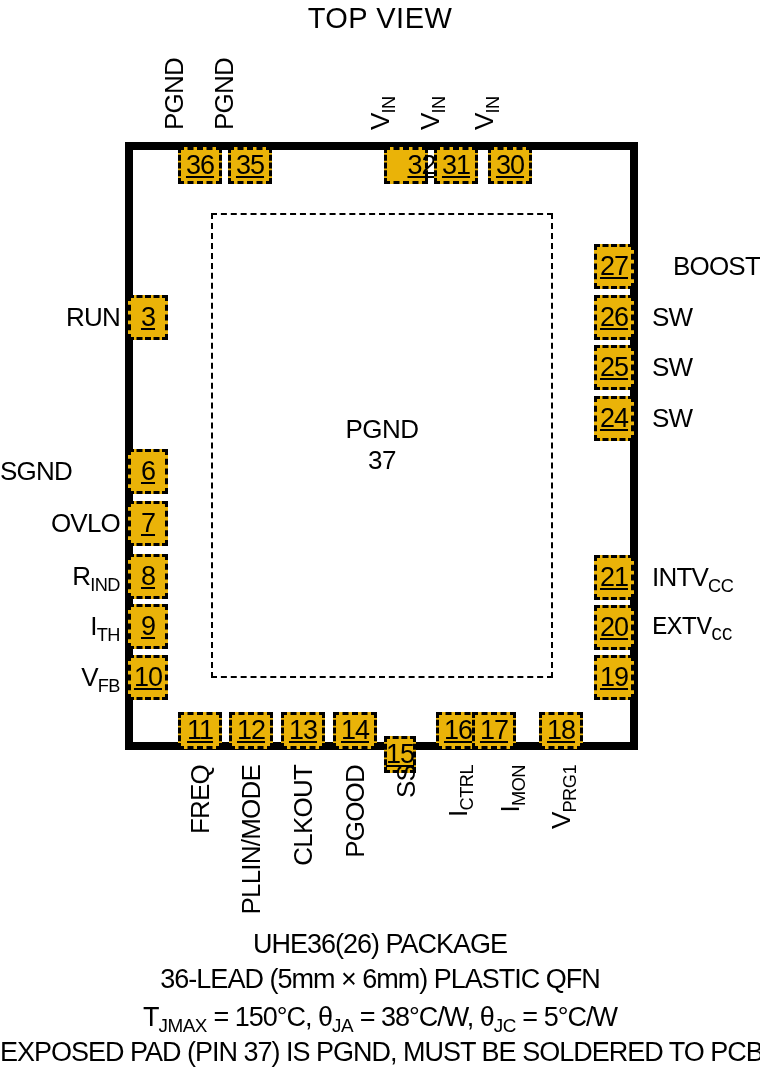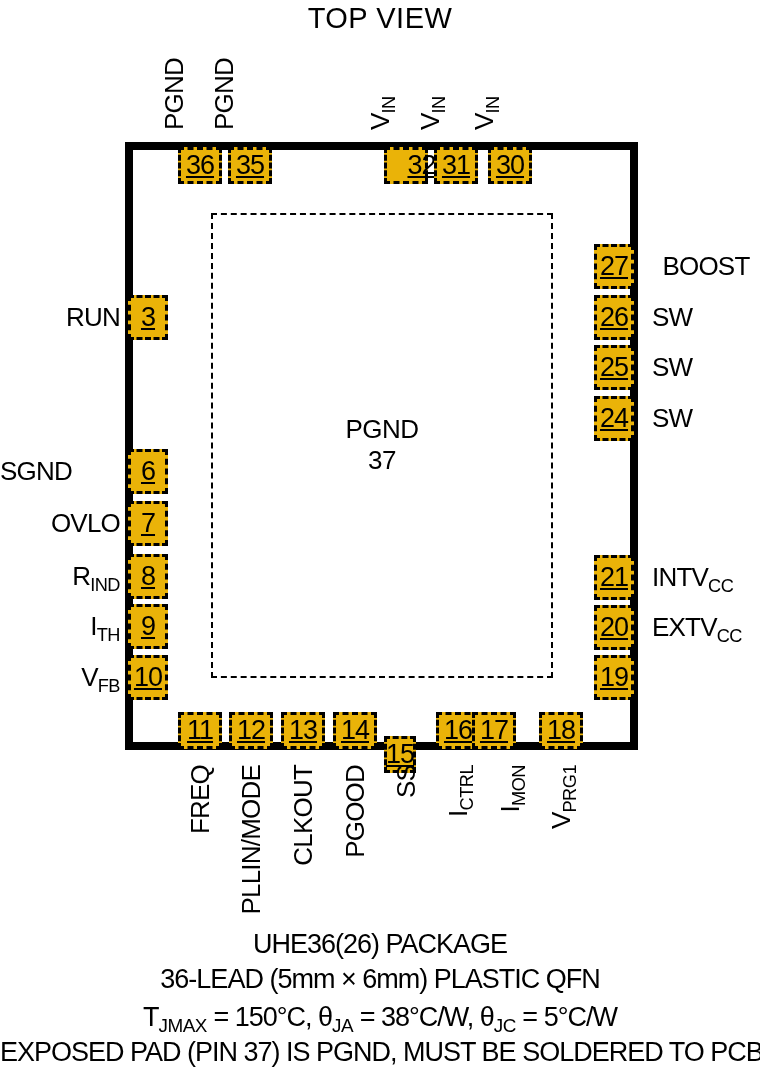--- a/index.html
+++ b/index.html
@@ -102,41 +102,41 @@
       <span class="pin-num">9</span>
     </div>
     <div class="side-label" style="left: 0px; width: 120px; top: 610px; text-align: right;">I<sub>TH</sub></div>
     <div class="pin-box" style="left: 128px; top: 654.5px; width: 40px; height: 45px;">
       <span class="pin-num">10</span>
     </div>
     <div class="side-label" style="left: 0px; width: 120px; top: 661px; text-align: right;">V<sub>FB</sub></div>
     <div class="pin-box" style="left: 594px; top: 243.5px; width: 40px; height: 45px;">
       <span class="pin-num">27</span>
     </div>
-    <div class="side-label" style="left: 652px; width: 108px; top: 250px; text-align: center;">BOOST</div>
+    <div class="side-label" style="left: 652px; width: 108px; top: 250px; text-align: right;">BOOST</div>
     <div class="pin-box" style="left: 594px; top: 294.5px; width: 40px; height: 45px;">
       <span class="pin-num">26</span>
     </div>
     <div class="side-label" style="left: 652px; width: 108px; top: 301px; text-align: left;">SW</div>
     <div class="pin-box" style="left: 594px; top: 344.5px; width: 40px; height: 45px;">
       <span class="pin-num">25</span>
     </div>
     <div class="side-label" style="left: 652px; width: 108px; top: 351px; text-align: left;">SW</div>
     <div class="pin-box" style="left: 594px; top: 395.5px; width: 40px; height: 45px;">
       <span class="pin-num">24</span>
     </div>
     <div class="side-label" style="left: 652px; width: 108px; top: 402px; text-align: left;">SW</div>
     <div class="pin-box" style="left: 594px; top: 554.5px; width: 40px; height: 45px;">
       <span class="pin-num">21</span>
     </div>
     <div class="side-label" style="left: 652px; width: 108px; top: 561px; text-align: left;">INTV<sub>CC</sub></div>
     <div class="pin-box" style="left: 594px; top: 604.5px; width: 40px; height: 45px;">
       <span class="pin-num">20</span>
     </div>
-    <div class="side-label" style="left: 652px; width: 108px; top: 611px; text-align: left;">EXTV<sub>CC</sub></div>
+    <div class="side-label" style="left: 652px; width: 108px; top: 611px; text-align: left; font-family: Liberation Mono, monospace;">EXTV<sub>CC</sub></div>
     <div class="pin-box" style="left: 594px; top: 654.5px; width: 40px; height: 45px;">
       <span class="pin-num">19</span>
     </div>
     <div class="pin-box" style="left: 178px; top: 712px; width: 44px; height: 37px;">
       <span class="pin-num">11</span>
     </div>
     <div class="vlabel vlabel-bottom" style="left: -33px; top: 765px;">FREQ</div>
     <div class="pin-box" style="left: 229px; top: 712px; width: 44px; height: 37px;">
       <span class="pin-num">12</span>
     </div>

